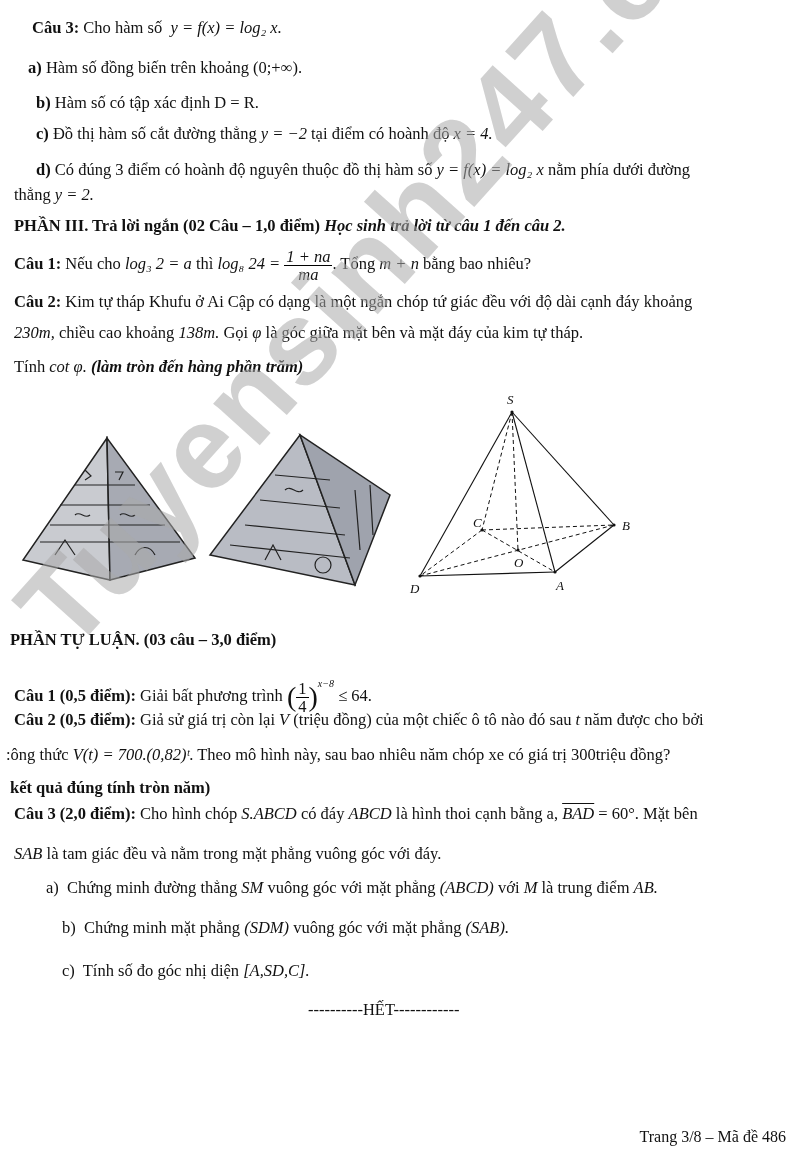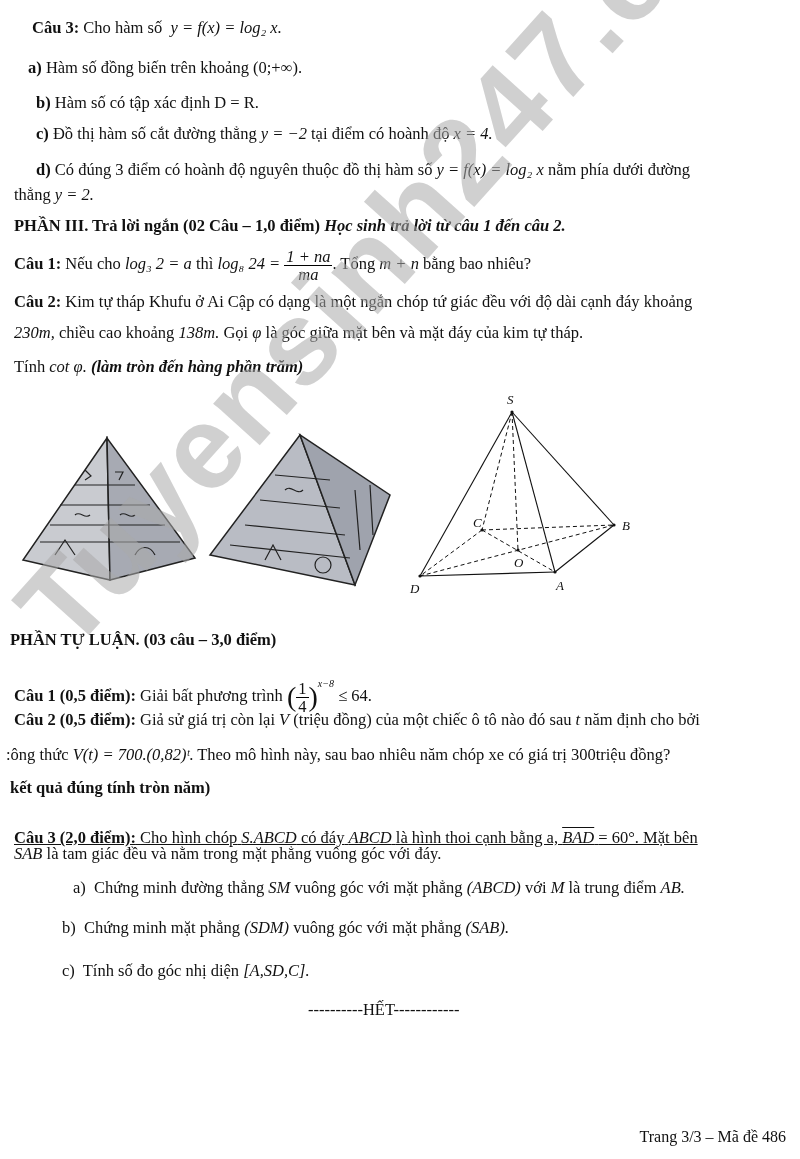--- a/index.html
+++ b/index.html
@@ -153,45 +153,45 @@
     <span class="den">4</span>
   </span><span class="paren">)</span><sup style="vertical-align:14px;font-style:italic">x−8</sup>
   <span>≤ 64.</span>
 </div>
 <div class="line" style="left:14px;top:710px;">
   <b>Câu 2 (0,5 điểm):</b>
   <span>Giả sử giá trị còn lại</span>
   <i>V</i>
   <span>(triệu đồng) của một chiếc ô tô nào đó sau</span>
   <i>t</i>
-  <span>năm định cho bởi</span>
+  <span>năm được cho bởi</span>
 </div>
 <div class="line" style="left:6px;top:745px;">
   <span>:ông thức</span>
   <i>V(t) = 700.(0,82)ᵗ</i><span>. Theo mô hình này, sau bao nhiêu năm chóp xe có giá trị</span>
   <span>300</span><span>triệu đồng?</span>
 </div>
 <div class="line" style="left:10px;top:778px;">
   <b>kết quả đúng tính tròn năm)</b>
 </div>
-<div class="line" style="left:14px;top:828px;text-decoration:underline;">
+<div class="line" style="left:14px;top:804px;">
   <b>Câu 3 (2,0 điểm):</b>
   <span>Cho hình chóp</span>
   <i>S.ABCD</i>
   <span>có đáy</span>
   <i>ABCD</i>
   <span>là hình thoi cạnh bằng a,</span>
   <i style="text-decoration:overline">BAD</i>
   <span>= 60°. Mặt bên</span>
 </div>
 <div class="line" style="left:14px;top:844px;">
   <i>SAB</i>
   <span>là tam giác đều và nằm trong mặt phẳng vuông góc với đáy.</span>
 </div>
-<div class="line" style="left:73px;top:878px;font-family:Liberation Serif, serif;">
+<div class="line" style="left:46px;top:878px;font-family:Liberation Serif, serif;">
   <span>a)</span>&nbsp;
   <span>Chứng minh đường thẳng</span>
   <i>SM</i>
   <span>vuông góc với mặt phẳng</span>
   <i>(ABCD)</i>
   <span>với</span>
   <i>M</i>
   <span>là trung điểm</span>
   <i>AB.</i>
 </div>
@@ -202,15 +202,15 @@
   <span>vuông góc với mặt phẳng</span>
   <i>(SAB).</i>
 </div>
 <div class="line" style="left:62px;top:961px;">
   <span>c)</span>&nbsp;
   <span>Tính số đo góc nhị diện</span>
   <i>[A,SD,C].</i>
 </div>
 <div class="line" style="left:308px;top:1000px;">----------HẾT------------</div>
 
-<div class="footer">Trang 3/3 – Mã đề 486</div>
+<div class="footer">Trang 3/8 – Mã đề 486</div>
 
 <div class="watermark">Tuyensinh247.com</div>
 
 </body></html>

